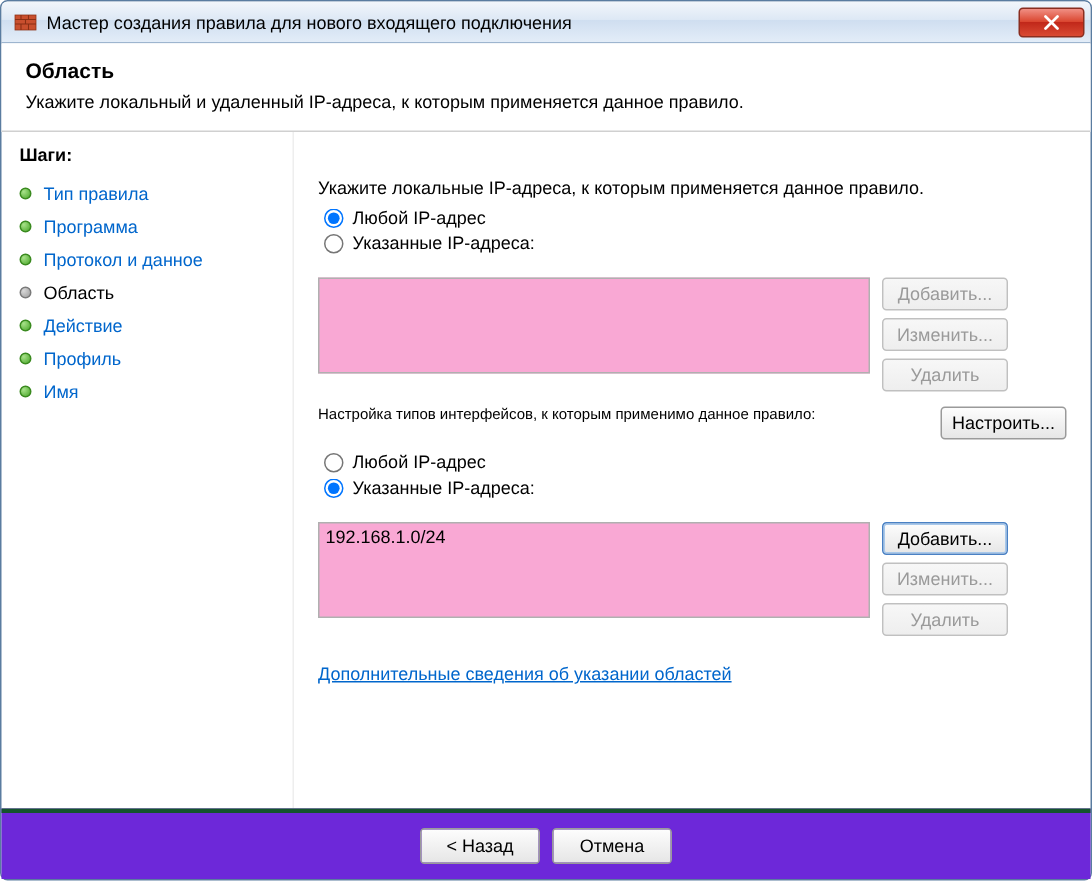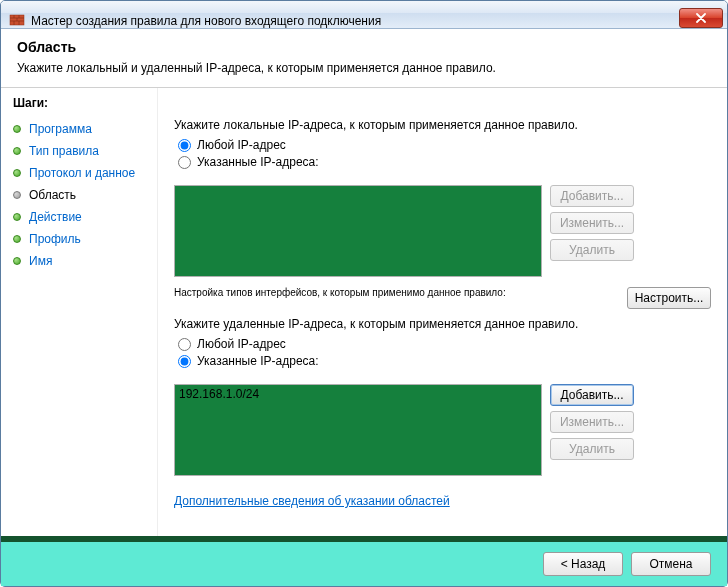--- a/index.html
+++ b/index.html
@@ -20,21 +20,21 @@
   display: flex;
   flex-direction: column;
   position: relative;
 }
 
 .titlebar {
   height: 28px;
   background: linear-gradient(to bottom, #f2f6fb 0%, #dde8f5 45%, #cfdef0 46%, #e3edf8 100%);
   border-bottom: 1px solid #9db5cf;
   display: flex;
-  align-items: flex-end;
+  align-items: center;
   padding: 0 4px 0 8px;
   border-top-left-radius: 4px;
   border-top-right-radius: 4px;
 }
 .titlebar .icon { width: 16px; height: 16px; margin-right: 6px; }
 .titlebar .title { flex: 1; font-size: 12px; color: #000; }
 .close-btn {
   width: 44px; height: 20px;
   background: linear-gradient(to bottom, #f08f84 0%, #d9432c 49%, #c1281a 50%, #d94a33 100%);
   border: 1px solid #8a2e20;
@@ -55,21 +55,21 @@
 .header-area h1 { font-size: 14px; font-weight: bold; margin-bottom: 6px; }
 .header-area p { font-size: 12px; color: #000; }
 
 
 .body {
   flex: 1;
   display: flex;
   overflow: hidden;
 }
 .sidebar {
-  width: 157px;
+  width: 195px;
   padding: 8px 12px;
   border-right: 1px solid #eee;
 }
 .sidebar .steps-label { font-weight: bold; margin-bottom: 8px; display: block; }
 .sidebar ul { list-style: none; }
 .sidebar li {
   display: flex;
   align-items: center;
   padding: 4px 0;
   cursor: pointer;
@@ -108,23 +108,23 @@
 
 .list-row {
   display: flex;
   align-items: flex-start;
   gap: 8px;
   margin-top: 16px;
   margin-bottom: 10px;
 }
 .listbox {
   border: 1px solid #b0b0b0;
-  background: #15803d;
+  background: #f9a8d4;
   width: 368px;
-  height: 92px;
+  height: 64px;
   font-size: 12px;
   padding: 2px 4px;
   overflow: auto;
 }
 .listbox.disabled { color: #888; }
 .btn-col {
   display: flex;
   flex-direction: column;
   gap: 5px;
 }
@@ -166,26 +166,26 @@
 .link {
   color: #0066cc;
   text-decoration: underline;
   cursor: pointer;
   display: inline-block;
   margin-top: 8px;
 }
 
 
 .footer {
-  border-top: 6px solid #14532d;
+  border-top: 3px solid #14532d;
   padding: 10px 16px;
   display: flex;
-  justify-content: flex-end;
+  justify-content: center;
   gap: 8px;
-  background: #5eead4;
+  background: #6d28d9;
 }
 .footer .btn { width: 80px; height: 24px; }
 
 
 .fw-icon {
   display: inline-block;
 }
 </style>
 </head>
 <body>
@@ -218,25 +218,25 @@
     <p>Укажите локальный и удаленный IP-адреса, к которым применяется данное правило.</p>
   </div>
 
   <div class="body">
 
     <div class="sidebar">
       <span class="steps-label">Шаги:</span>
       <ul>
         <li>
             <span class="bullet"></span>
+            <span class="label">Тип правила</span>
+          </li>
+        <li>
+            <span class="bullet"></span>
             <span class="label">Программа</span>
-          </li>
-        <li>
-            <span class="bullet"></span>
-            <span class="label">Тип правила</span>
           </li>
         <li>
             <span class="bullet"></span>
             <span class="label">Протокол и данное</span>
           </li>
         <li class="current">
             <span class="bullet"></span>
             <span class="label">Область</span>
           </li>
         <li>
@@ -275,21 +275,20 @@
         </div>
       </div>
 
       
       <div class="interface-row">
         <div class="txt">Настройка типов интерфейсов, к которым применимо данное правило:</div>
         <button class="btn" style="width:84px">Настроить...</button>
       </div>
 
       
-      <div class="section-title">Укажите удаленные IP-адреса, к которым применяется данное правило.</div>
       <label class="radio-row">
         <input type="radio" name="remote" style="">
         <span>Любой IP-адрес</span>
       </label>
       <label class="radio-row">
         <input type="radio" name="remote" checked="" style="">
         <span>Указанные IP-адреса:</span>
       </label>
       <div class="list-row">
         <div class="listbox">

